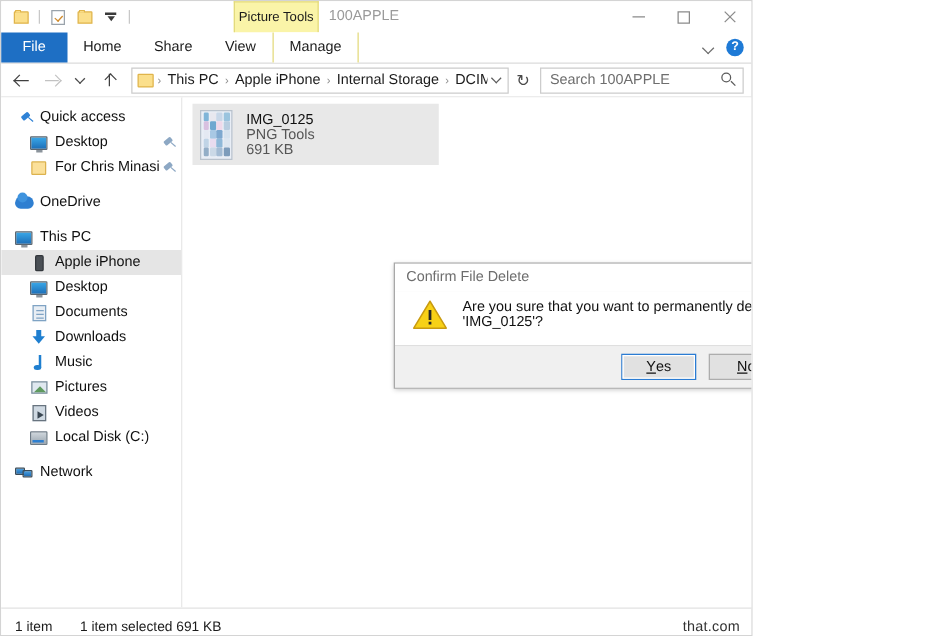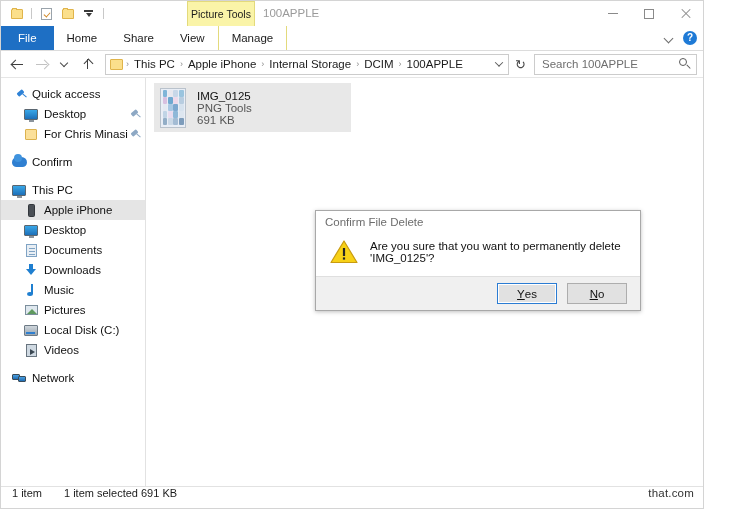--- a/index.html
+++ b/index.html
@@ -12,21 +12,21 @@
     height: 509px;
     font-family: "Liberation Sans", sans-serif;
     font-size: 11.5px;
     color: #000000;
     overflow: hidden;
     position: relative;
   }
   .window {
     position: absolute;
     left: 0; top: 0;
-    width: 704px; height: 509px;
+    width: 602px; height: 509px;
     background: #ffffff;
     border: 1px solid #d4d4d4;
     box-sizing: border-box;
     display: flex;
     flex-direction: column;
   }
 
   
   .titlebar {
     height: 25px;
@@ -665,21 +665,21 @@
   }
   .mn { text-decoration: underline; }
 
   
   .statusbar {
     height: 21px;
     flex: 0 0 21px;
     background: #ffffff;
     border-top: 1px solid #e2e2e2;
     display: flex;
-    align-items: flex-start;
+    align-items: flex-end;
     font-size: 11px;
     color: #1b1b1b;
     padding-left: 11px;
     position: relative;
   }
   .st-1 { margin-right: 22px; }
   .st-2 { }
   .watermark {
     position: absolute;
     right: 9px;
@@ -810,21 +810,21 @@
         <span class="nav-label">For Chris Minasi</span>
         <span class="pin"></span>
       </div>
 
       <div class="nav-gap"></div>
 
       <div class="nav-row lvl0">
         <span class="nav-ico">
             <span class="ic-cloud"></span>
           </span>
-        <span class="nav-label">Confirm</span>
+        <span class="nav-label">OneDrive</span>
       </div>
 
       <div class="nav-gap"></div>
 
       <div class="nav-row lvl0">
         <span class="nav-ico">
             <span class="ic-monitor"></span>
           </span>
         <span class="nav-label">This PC</span>
       </div>
@@ -866,30 +866,30 @@
 
       <div class="nav-row lvl1">
         <span class="nav-ico">
             <span class="ic-pic"></span>
           </span>
         <span class="nav-label">Pictures</span>
       </div>
 
       <div class="nav-row lvl1">
         <span class="nav-ico">
+            <span class="ic-vid"></span>
+          </span>
+        <span class="nav-label">Videos</span>
+      </div>
+
+      <div class="nav-row lvl1">
+        <span class="nav-ico">
             <span class="ic-disk"></span>
           </span>
         <span class="nav-label">Local Disk (C:)</span>
-      </div>
-
-      <div class="nav-row lvl1">
-        <span class="nav-ico">
-            <span class="ic-vid"></span>
-          </span>
-        <span class="nav-label">Videos</span>
       </div>
 
       <div class="nav-gap"></div>
 
       <div class="nav-row lvl0">
         <span class="nav-ico">
             <span class="ic-net"></span>
           </span>
         <span class="nav-label">Network</span>
       </div>

